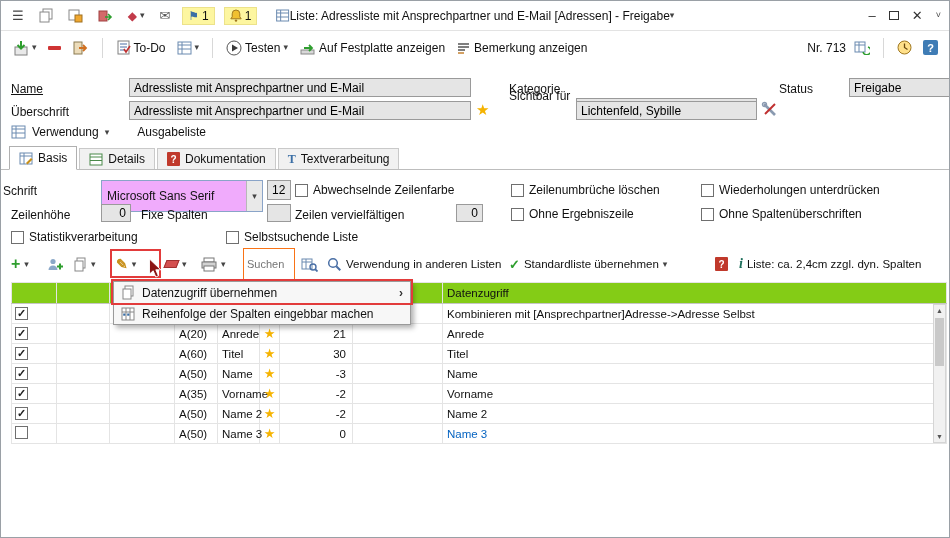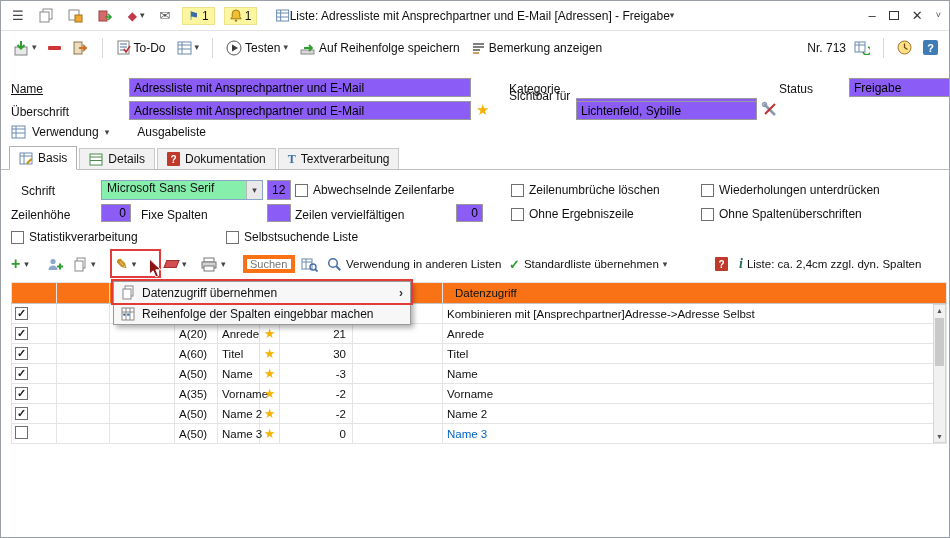--- a/index.html
+++ b/index.html
@@ -20,46 +20,46 @@
   #winctl{margin-left:auto;display:flex;align-items:center;gap:13px;color:#333;font-size:13px}
   .maxbox{width:10px;height:9px;border:1px solid #333;display:inline-block}
   
   #toolbar{position:absolute;top:31px;left:0;width:100%;height:31px;display:flex;align-items:center;padding:0 8px;gap:5px;background:#fff}
   #toolbar .grow{flex:1}
   .redbar{display:inline-block;width:13px;height:4px;background:#cf3434;border-radius:1px}
   .helpbox{display:inline-flex;width:15px;height:15px;background:#3f7cb5;color:#fff;font-weight:bold;font-size:11px;align-items:center;justify-content:center;border-radius:2px}
   .redqbox{display:inline-flex;width:13px;height:14px;background:#c0392b;color:#fff;font-weight:bold;font-size:10px;align-items:center;justify-content:center;border-radius:1px}
   
   .lbl{position:absolute;white-space:nowrap}
-  .inp{position:absolute;height:19px;border:1px solid #9a9a9a;background:#8b5cf6;padding:0 4px;font:inherit;font-size:12px;color:#000}
+  .inp{position:absolute;height:19px;border:1px solid #9a9a9a;background:#e5e5e5;padding:0 4px;font:inherit;font-size:12px;color:#000}
   .starglyph{color:#f5b301;font-size:15px;line-height:1}
   
   #tabbar{position:absolute;left:0;top:145px;width:950px;height:24px;border-bottom:1px solid #bdbdbd;display:flex;align-items:flex-end;padding-left:8px;gap:2px}
   .tab{display:flex;align-items:center;gap:5px;height:21px;padding:0 9px;background:#f1f1f1;border:1px solid #c9c9c9;border-bottom:none;white-space:nowrap}
   .tab.active{height:24px;background:#fff;margin-bottom:-1px;border-color:#b0b0b0;border-bottom:1px solid #fff;z-index:2}
   
   .cbrow{position:absolute;display:flex;align-items:center;gap:5px;white-space:nowrap}
   .box{width:13px;height:13px;border:1px solid #6f6f6f;background:#fff;display:inline-flex;align-items:center;justify-content:center;font-size:11px;font-weight:bold;color:#222;line-height:1;flex:0 0 auto}
-  .combo{position:absolute;height:20px;border:1px solid #8aa4c8;background:#86efac;display:flex;}
+  .combo{position:absolute;height:32px;border:1px solid #8aa4c8;background:#f0abfc;display:flex;align-items:center}
   .combo .txt{flex:1;padding:0 5px;white-space:nowrap;overflow:hidden}
   .combo .btn{width:16px;height:100%;background:#e9e9e9;border-left:1px solid #b8b8b8;display:flex;align-items:center;justify-content:center}
   
   #ltb{position:absolute;left:10px;top:249px;width:936px;height:28px;font-size:11.5px}
   #ltb .grp{position:absolute;top:2px;display:flex;align-items:center;gap:4px;white-space:nowrap;height:24px}
-  .searchinp{width:52px;height:18px;border:4px solid #f97316;padding:0 3px;font:inherit;font-size:11px}
+  .searchinp{width:52px;height:32px;border:1px solid #f97316;padding:0 3px;font:inherit;font-size:11px}
   .greenplus{color:#2e9e2e;font-weight:bold;font-size:16px;line-height:1}
   .greencheck{color:#2e9e2e;font-weight:bold;font-size:13px;line-height:1}
   .pencil{color:#c8901a;font-size:14px;font-weight:bold;line-height:1}
   .eraser{display:inline-block;width:13px;height:8px;background:#d45050;border:1px solid #a03030;transform:skewX(-22deg)}
   .infoi{color:#1c6e5a;font-family:"Liberation Serif",serif;font-weight:bold;font-style:italic;font-size:14px;line-height:1}
   
   #grid{position:absolute;left:10px;top:281px;width:936px;border-collapse:collapse;table-layout:fixed;font-size:11.5px;background:#fff;z-index:1}
   #grid,#grid td,#grid th{border:1px solid #e4e4e4}
   #grid{border-color:#b8b8b8}
-  #grid th{height:21px;font-weight:normal;text-align:left;padding:0 12px;border-bottom:1px solid #c6c6c6;background:#f97316}
+  #grid th{height:21px;font-weight:normal;text-align:left;padding:0 4px;border-bottom:1px solid #c6c6c6;background:#84cc16}
   #grid td{height:20px;padding:0 4px;overflow:hidden;white-space:nowrap}
   #grid .num{text-align:right;padding-right:6px}
   #grid .starcell{text-align:center;padding:0;color:#f5b301;font-size:13px;overflow:visible}
   #grid .namecell{padding-right:0;overflow:visible}
   #grid .cbcell{padding-left:3px}
   #grid .link{color:#0563c1}
   #vscroll{position:absolute;left:932px;top:303px;width:13px;height:139px;background:#f1f1f1;border:1px solid #d5d5d5;z-index:2}
   #vscroll .arr{position:absolute;left:0;width:11px;text-align:center;font-size:7px;color:#555}
   #vscroll .thumb{position:absolute;left:1px;top:13px;width:9px;height:48px;background:#c9c9c9}
   
@@ -173,21 +173,21 @@
           <path d="M6 4.5 l6 3.5 l-6 3.5 z" fill="#3a3a3a"></path>
         </svg>
         <span>Testen</span>
         <span class="caret">▾</span>
       </span>
     <span class="ibtn">
         <svg width="17" height="15">
           <rect x="2" y="10" width="13" height="4" fill="#d8d8d8" stroke="#888"></rect>
           <path d="M5 8 h8 M10 5 l3 3 l-3 3" stroke="#2e9e2e" stroke-width="1.8" fill="none"></path>
         </svg>
-        <span>Auf Reihenfolge speichern</span>
+        <span>Auf Festplatte anzeigen</span>
       </span>
     <span class="ibtn">
         <svg width="15" height="14">
           <path d="M2 3 h11 M2 6 h11 M2 9 h7" stroke="#555" stroke-width="1.4"></path>
           <path d="M2 12 h6" stroke="#c07820" stroke-width="1.4"></path>
         </svg>
         <span>Bemerkung anzeigen</span>
       </span>
     <span class="grow"></span>
     <span>Nr. 713</span>
@@ -258,21 +258,21 @@
     <div class="tab">
         <span class="redqbox">?</span>
         <span>Dokumentation</span>
       </div>
     <div class="tab">
         <span style="color:#3a6ea5;font-weight:bold;font-family:'Liberation Serif',serif">T</span>
         <span>Textverarbeitung</span>
       </div>
   </div>
 
-  <span class="lbl" style="left:20px;top:183px">Schrift</span>
+  <span class="lbl" style="left:2px;top:183px">Schrift</span>
   <div class="combo" style="left:100px;top:179px;width:162px">
     <span class="txt">Microsoft Sans Serif</span>
     <span class="btn">
         <span class="caret">▾</span>
       </span>
   </div>
   <input class="inp" style="left: 266px; top: 179px; width: 24px; height: 20px;" value="12">
   <div class="cbrow" style="left:294px;top:182px">
       <span class="box"></span>
       <span>Abwechselnde Zeilenfarbe</span>

